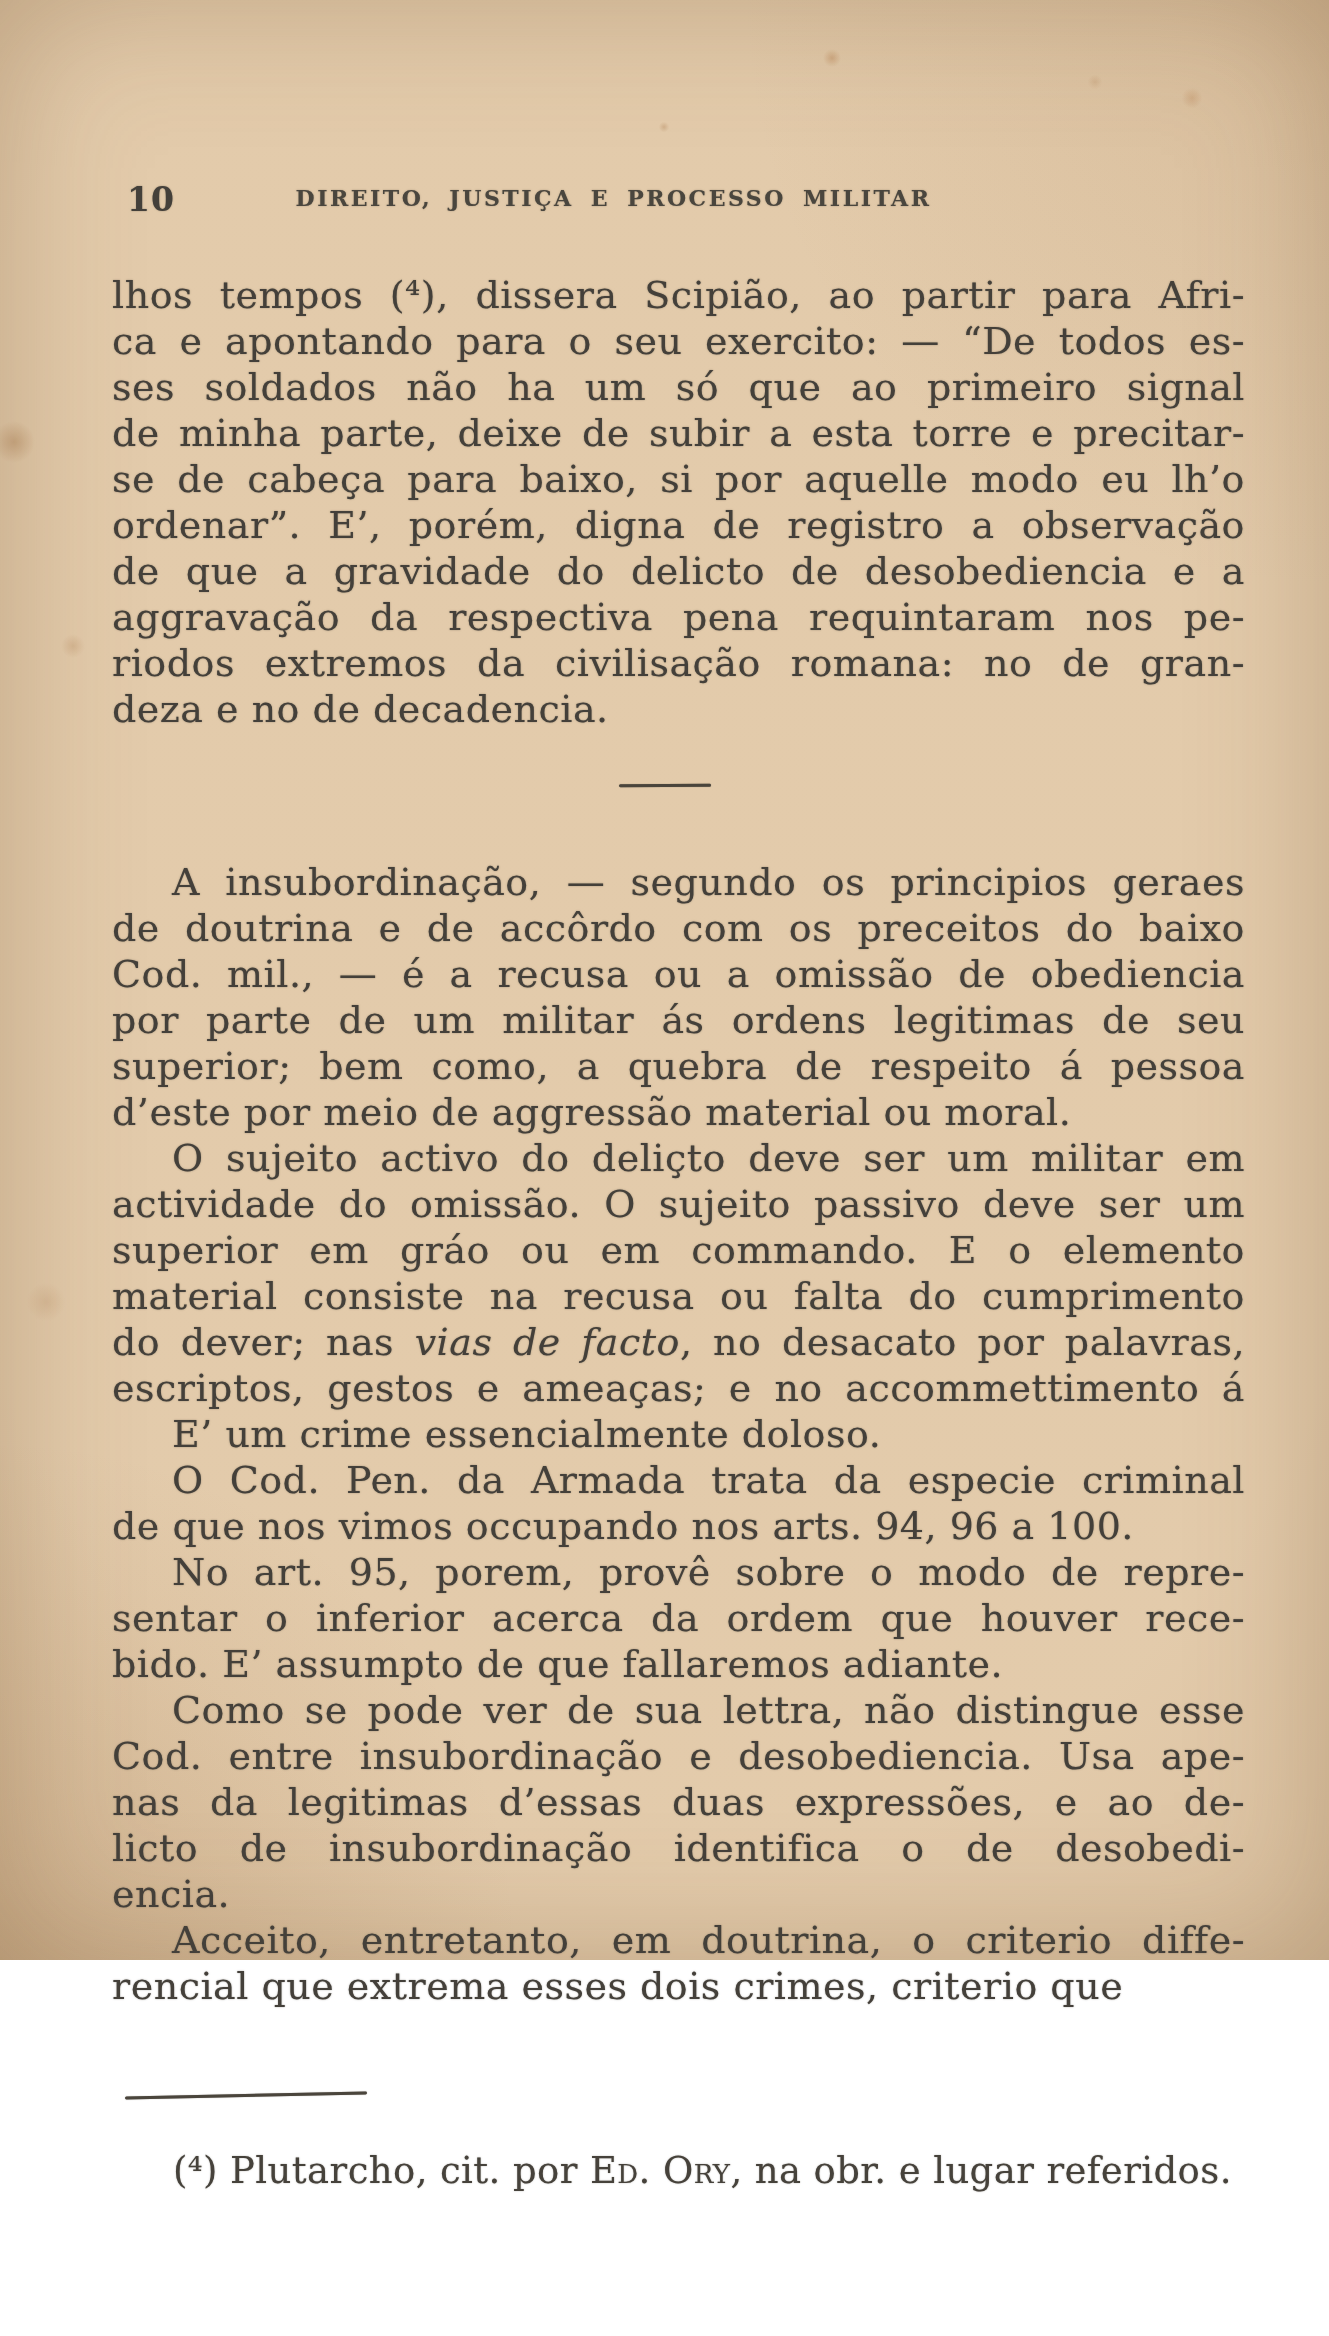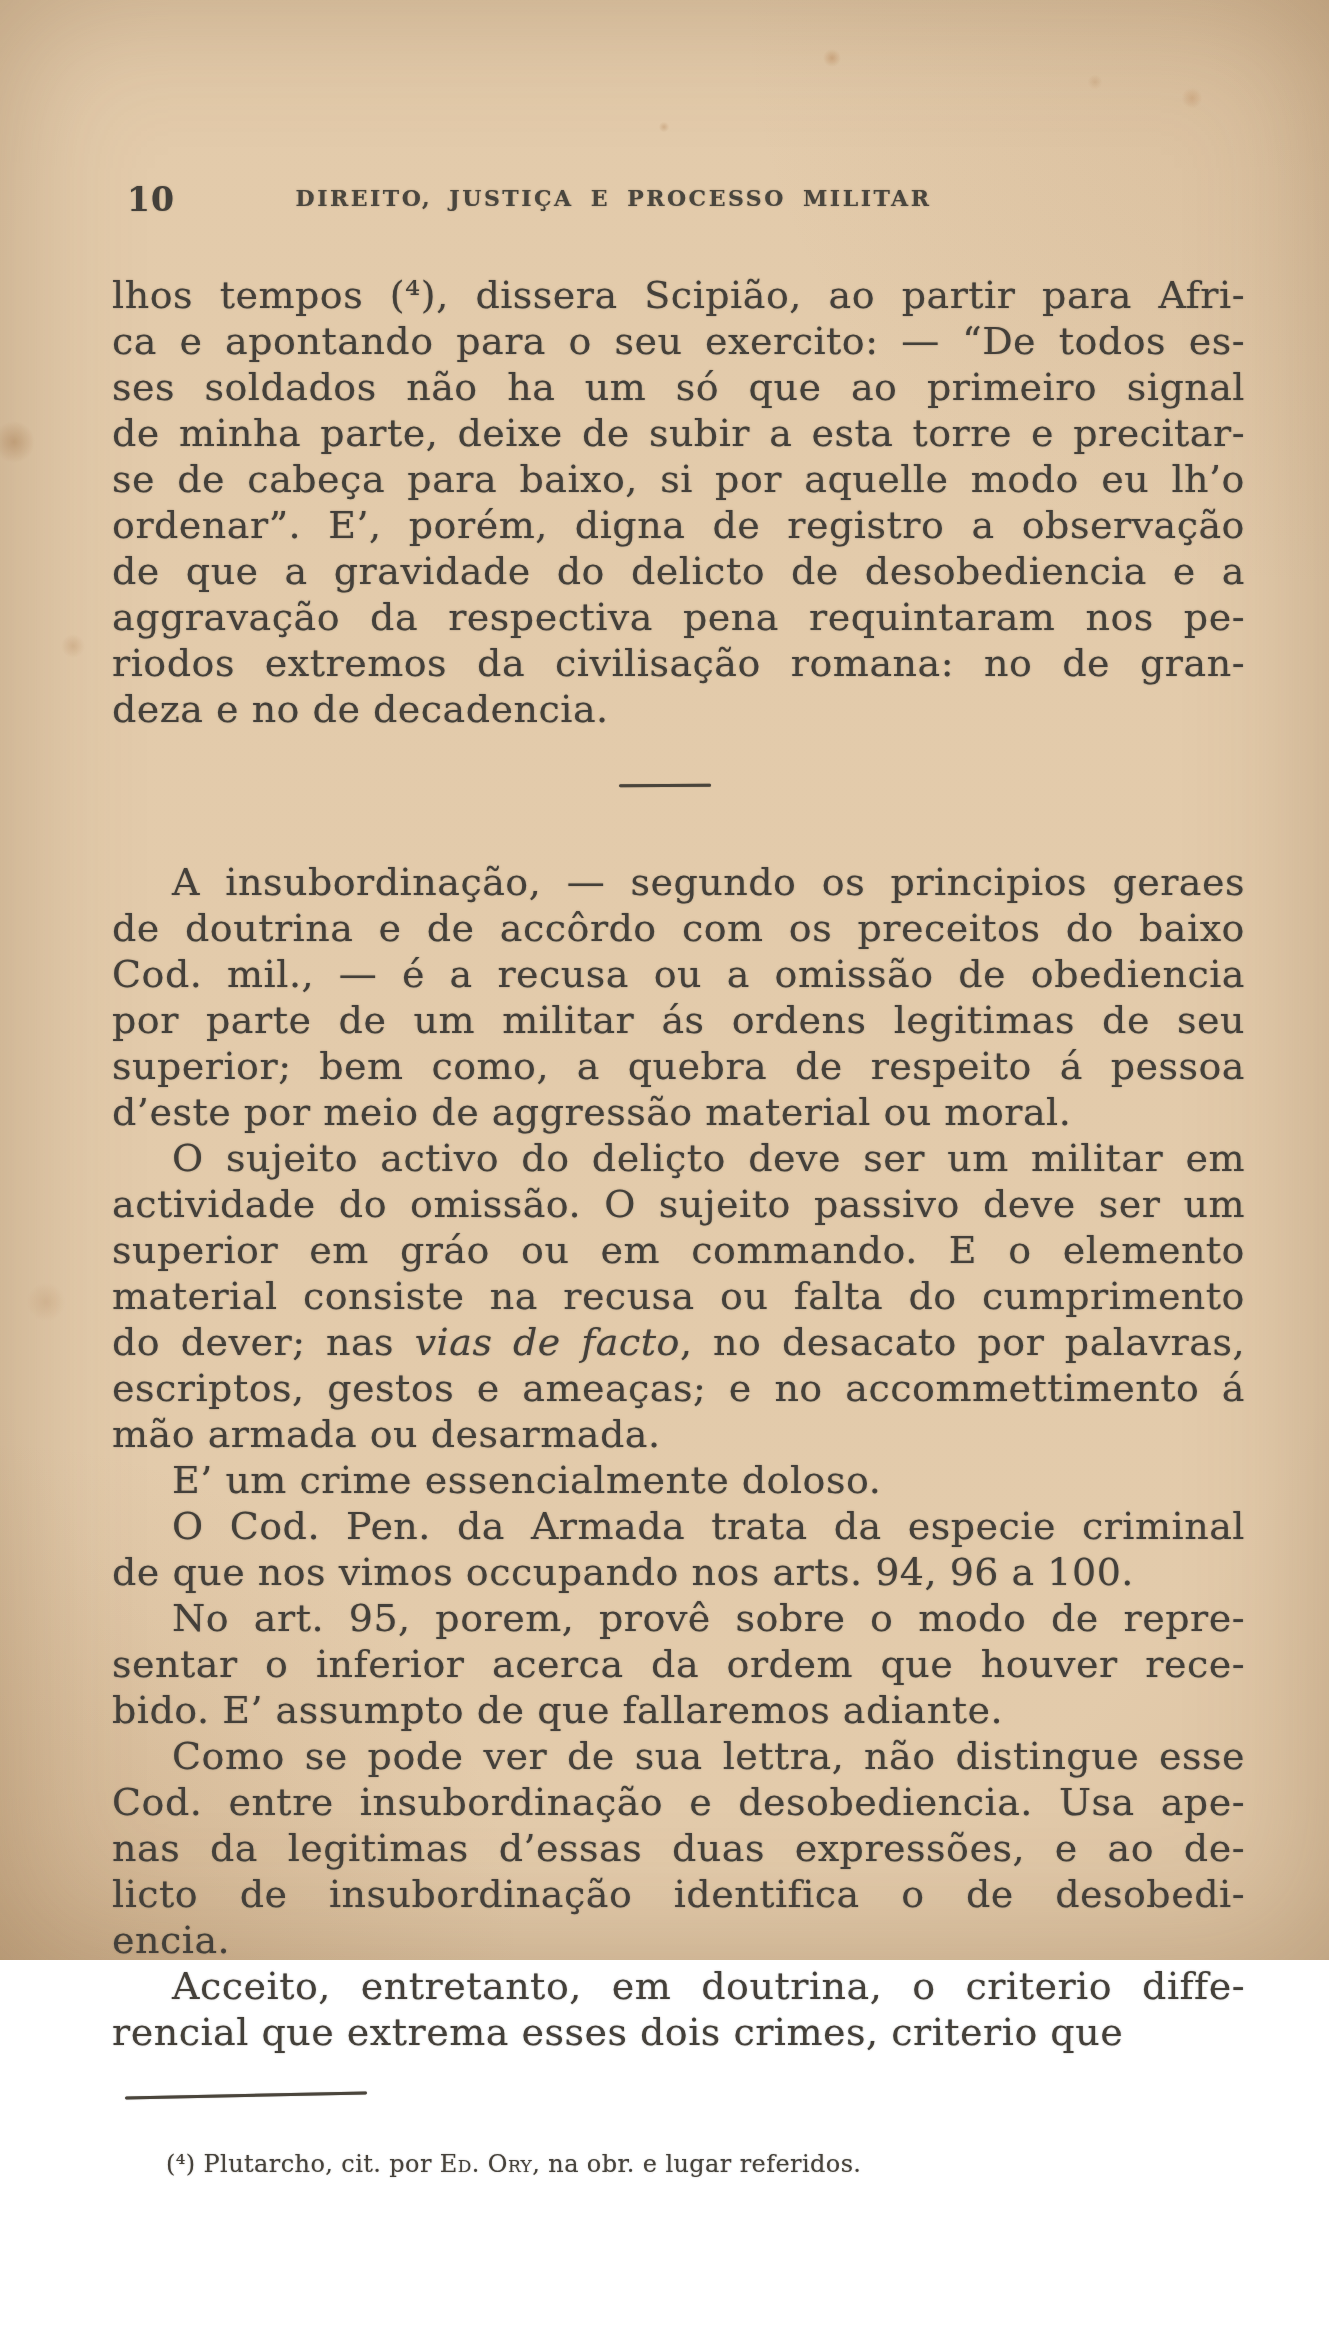--- a/index.html
+++ b/index.html
@@ -67,22 +67,22 @@
   }
   .footnote-rule {
     position: absolute; top: 2094px; left: 125px;
     width: 242px; height: 3px;
     background: #4a453c; border-radius: 2px;
     transform: rotate(-1.2deg);
     box-shadow: 0 0 1px rgba(70,62,50,.6);
   }
   .footnote {
     position: absolute; top: 2142px; left: 85px; width: 1160px;
-    margin: 3px;
-    font-size: 24px; line-height: 38px;
+    margin: 10px;
+    font-size: 37px; line-height: 38px;
     text-indent: 78px;
     letter-spacing: 0.4px;
     color: #46423b;
     text-shadow: 0 0 1.4px rgba(66,60,50,.5);
   }
 </style>
 </head>
 <body>
 
 <div class="page">
@@ -114,21 +114,20 @@
         <div class="line"><span>superior; bem como, a quebra de respeito á pessoa</span></div>
         <div class="line last"><span>d’este por meio de aggressão material ou moral.</span></div>
       </div>
       <div class="paragraph indent">
         <div class="line first"><span>O sujeito activo do deliçto deve ser um militar em</span></div>
         <div class="line"><span>actividade do omissão. O sujeito passivo deve ser um</span></div>
         <div class="line"><span>superior em gráo ou em commando. E o elemento</span></div>
         <div class="line"><span>material consiste na recusa ou falta do cumprimento</span></div>
         <div class="line"><span>do dever; nas </span><span class="it">vias de facto</span><span>, no desacato por palavras,</span></div>
         <div class="line"><span>escriptos, gestos e ameaças; e no accommettimento á</span></div>
-        <div class="line last"><span>mão armada ou desarmada.</span></div>
       </div>
       <div class="paragraph indent">
         <div class="line first last"><span>E’ um crime essencialmente doloso.</span></div>
       </div>
       <div class="paragraph indent">
         <div class="line first"><span>O Cod. Pen. da Armada trata da especie criminal</span></div>
         <div class="line last"><span>de que nos vimos occupando nos arts. 94, 96 a 100.</span></div>
       </div>
       <div class="paragraph indent">
         <div class="line first"><span>No art. 95, porem, provê sobre o modo de repre-</span></div>

